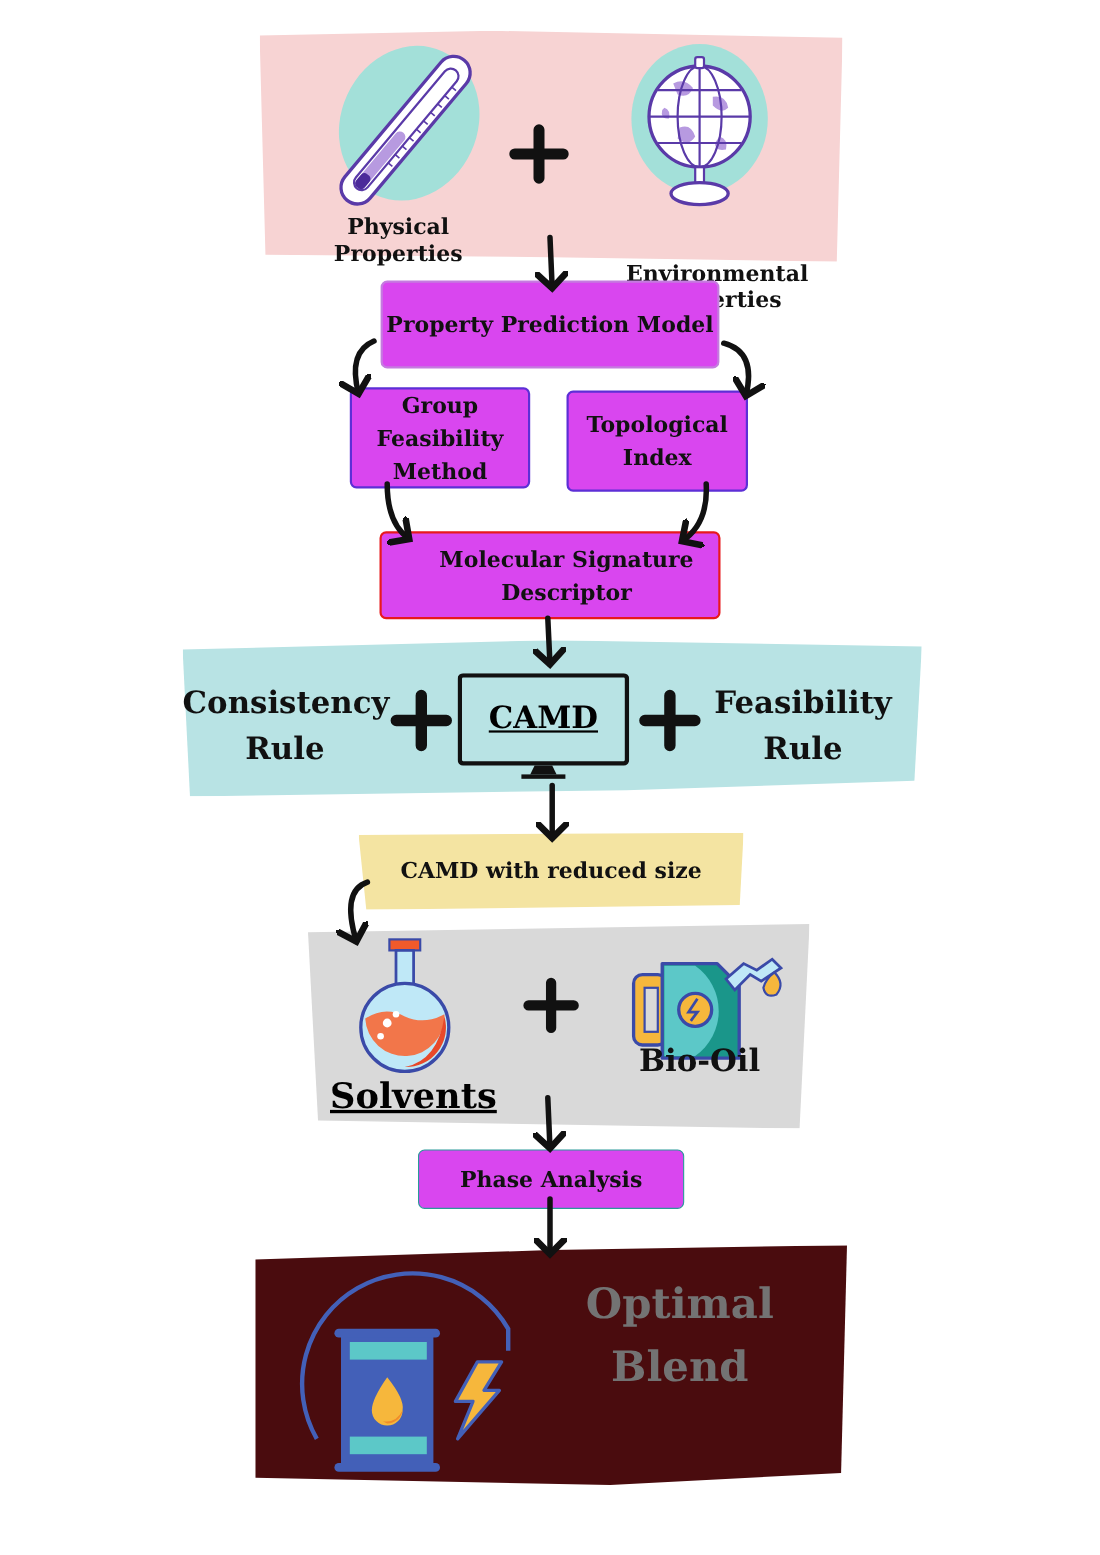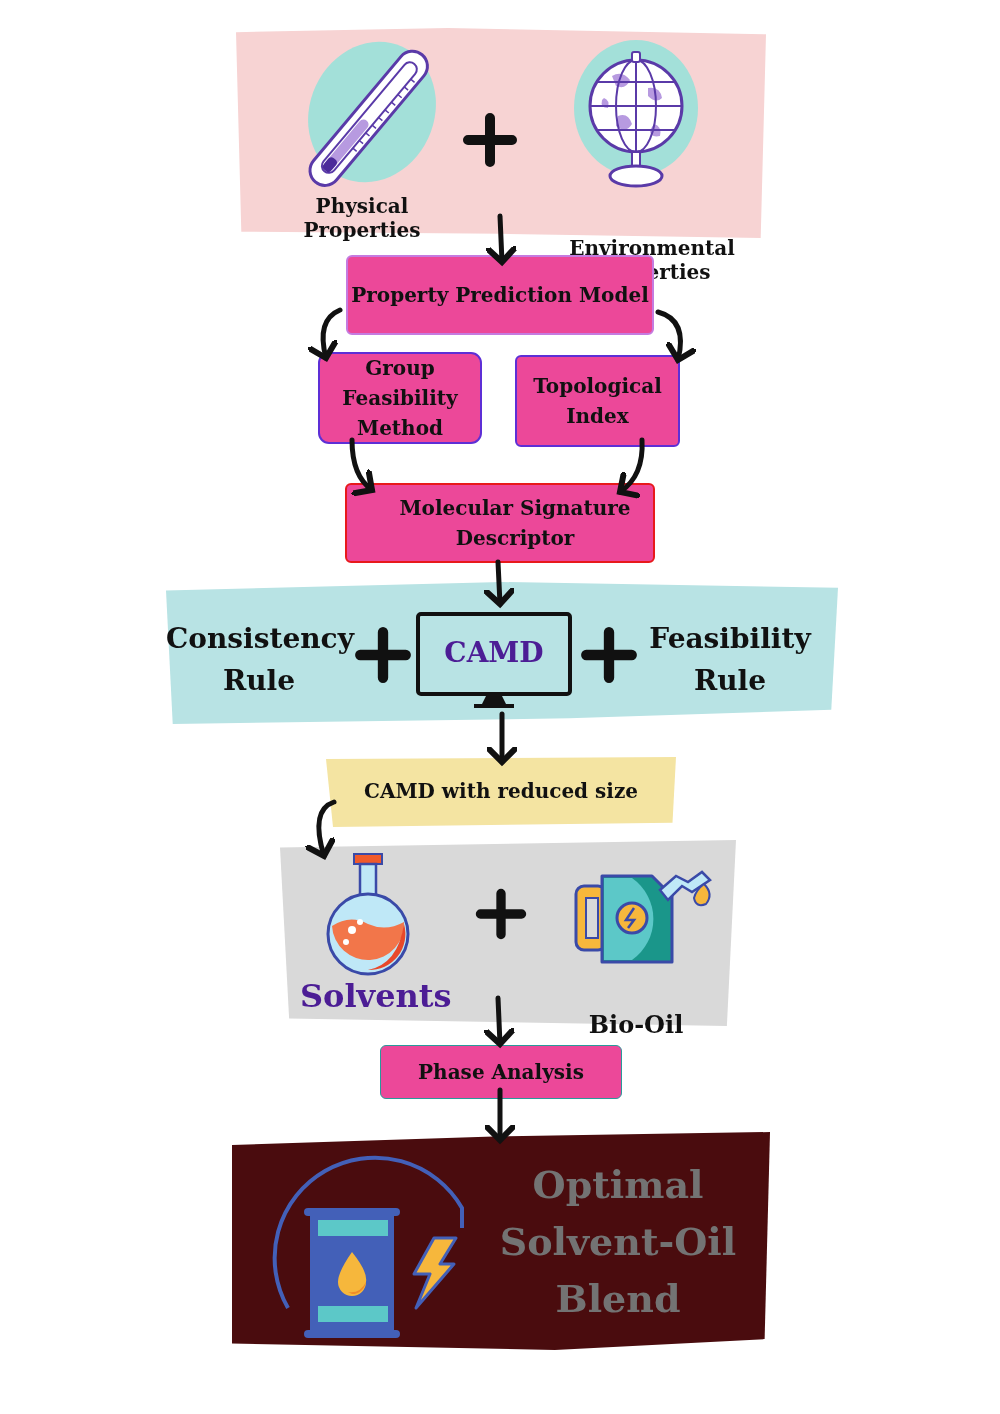--- a/index.html
+++ b/index.html
@@ -15,33 +15,33 @@
   .bg-teal { left: 166px; top: 582px; width: 672px; height: 142px; background: #b8e3e4;
              clip-path: polygon(0 6%, 50% 0, 100% 4%, 99% 90%, 60% 96%, 1% 100%); }
   .bg-yellow { left: 326px; top: 757px; width: 350px; height: 70px; background: #f4e4a2;
                clip-path: polygon(0 3%, 100% 0, 99% 94%, 2% 100%); }
   .bg-grey { left: 280px; top: 840px; width: 456px; height: 186px; background: #d9d9d9;
              clip-path: polygon(0 4%, 100% 0, 98% 100%, 2% 96%); }
   .bg-maroon { left: 232px; top: 1132px; width: 538px; height: 218px; background: #4a0c0e;
                clip-path: polygon(0 6%, 50% 2%, 100% 0, 99% 95%, 60% 100%, 0 97%); }
 
   
-  .box { position: absolute; border: 2px solid; border-radius: 6px; background: #ec4899;
+  .box { position: absolute; border: 2px solid; border-radius: 6px; background: #d946ef;
          display: flex; align-items: center; justify-content: center; box-sizing: border-box; }
   .box-ppm { left: 346px; top: 255px; width: 308px; height: 80px; border-color: #c57be0; }
-  .box-gcm { left: 318px; top: 352px; width: 164px; height: 92px; border-color: #5d2fd6; border-radius: 11px; }
+  .box-gcm { left: 318px; top: 352px; width: 164px; height: 92px; border-color: #5d2fd6; }
   .box-ti { left: 515px; top: 355px; width: 165px; height: 92px; border-color: #5d2fd6; }
   .box-msd { left: 345px; top: 483px; width: 310px; height: 80px; border-color: #e8191c; padding-left: 30px; }
   .box-pa { left: 380px; top: 1045px; width: 242px; height: 54px; border-color: #2a9a9a; border-width: 1.5px; }
 
   .t-small { font-size: 20px; }
   .t-mid { font-size: 20px; }
   .t-big { font-size: 28px; }
   .t-huge { font-size: 38px; color: #737373; }
-  .red { color: #4c1d95; }
+  .red { color: #000000; text-decoration: underline; }
 </style>
 </head>
 <body>
 
 <div class="abs bg-pink"></div>
 <div class="abs bg-teal"></div>
 <div class="abs bg-yellow"></div>
 <div class="abs bg-grey"></div>
 <div class="abs bg-maroon"></div>
 
@@ -150,40 +150,39 @@
   <rect x="4" y="20" width="30" height="64" rx="8" fill="#f6b73c" stroke="#3a4aa8" stroke-width="3"></rect>
   <rect x="14" y="32" width="12" height="40" fill="#d9d9d9" stroke="#3a4aa8" stroke-width="2"></rect>
   <path d="M30 10 H80 L100 30 V96 H30 Z" fill="#1a968a" stroke="#3a4aa8" stroke-width="3" stroke-linejoin="round"></path>
   <path d="M32 12 H60 A50 50 0 0 1 60 94 H32 Z" fill="#5cc8c8"></path>
   <path d="M88 24 L104 10 L116 16 L130 6 L138 14 L120 26 L110 20 L96 34 Z" fill="#bfe8f7" stroke="#3a4aa8" stroke-width="2.5"></path>
   <path d="M132 18 q10 10 2 20 q-10 4 -12 -6 q2 -8 10 -14 Z" fill="#f6b73c" stroke="#3a4aa8" stroke-width="2"></path>
   <circle cx="60" cy="52" r="15" fill="#f6b73c" stroke="#3a4aa8" stroke-width="3"></circle>
   <path d="M62 42 L54 54 H62 L56 62" fill="none" stroke="#3a4aa8" stroke-width="2.5"></path>
 </svg>
 <div class="abs txt t-big red" style="left:300px;top:977px;width:136px;font-size:32px;">Solvents</div>
-<div class="abs txt t-big" style="left:566px;top:1011px;width:140px;font-size:24px;">Bio-Oil</div>
+<div class="abs txt t-big" style="left:566px;top:948px;width:140px;font-size:28px;">Bio-Oil</div>
 
 <div class="box box-pa">
   <span class="txt t-small">Phase Analysis</span>
 </div>
 
 <svg class="abs" style="left:264px;top:1148px;" width="210" height="196" viewBox="0 0 210 196">
   <path d="M24 160 A94 94 0 1 1 198 60 L198 80" fill="none" stroke="#4360b8" stroke-width="4"></path>
   <rect x="46" y="64" width="84" height="122" fill="#4360b8"></rect>
   <rect x="40" y="60" width="96" height="8" rx="4" fill="#4360b8"></rect>
   <rect x="40" y="182" width="96" height="8" rx="4" fill="#4360b8"></rect>
   <rect x="54" y="72" width="70" height="16" fill="#5cc8c8"></rect>
   <rect x="54" y="158" width="70" height="16" fill="#5cc8c8"></rect>
   <path d="M88 104 q16 20 14 30 a14 14 0 0 1 -28 0 q0 -10 14 -30 Z" fill="#f6b73c"></path>
   <path d="M88 146 a14 14 0 0 0 14 -12 q-6 12 -18 10 Z" fill="#f08c2a"></path>
   <path d="M170 90 H192 L176 116 H190 L152 160 L166 126 H150 Z" fill="#f6b73c" stroke="#4360b8" stroke-width="3" stroke-linejoin="round"></path>
 </svg>
 <div class="abs txt t-huge" style="left:490px;top:1156px;width:256px;line-height:1.5;">
   <div>Optimal</div>
-  <div>Solvent-Oil</div>
   <div>Blend</div>
 </div>
 
 <svg class="overlay" viewBox="0 0 1000 1414">
   <defs>
     <marker id="ah" markerWidth="6" markerHeight="6" refX="3" refY="3" orient="auto" markerUnits="strokeWidth">
       <path d="M0 0 L3 3 L0 6" fill="none" stroke="#111" stroke-width="1.2"></path>
     </marker>
   </defs>
   <g fill="none" stroke="#111" stroke-width="5" stroke-linecap="round" marker-end="url(#ah)">

